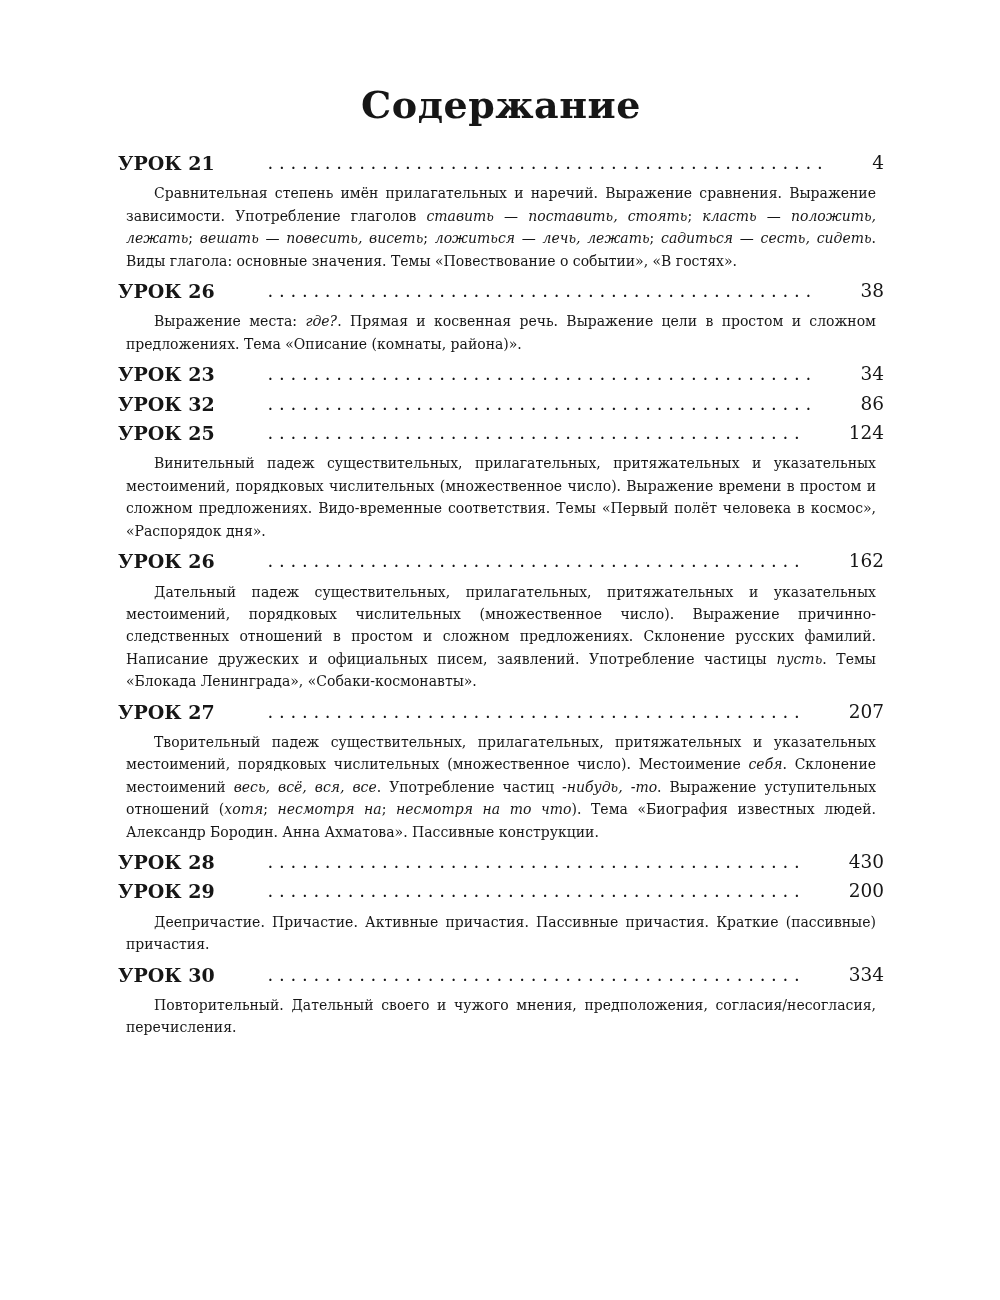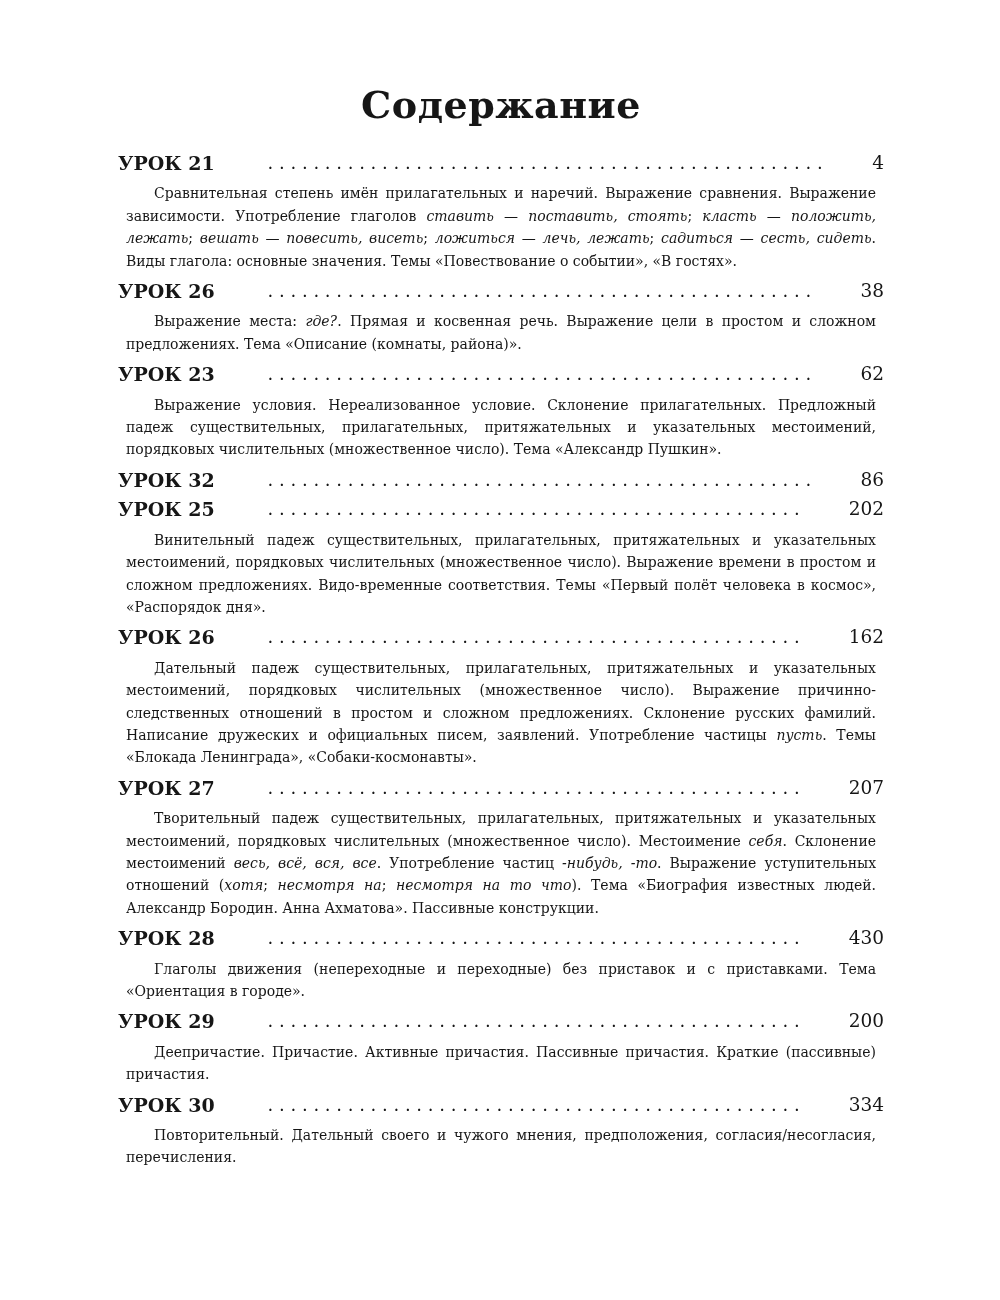--- a/index.html
+++ b/index.html
@@ -82,38 +82,37 @@
         <span class="dots">. . . . . . . . . . . . . . . . . . . . . . . . . . . . . . . . . . . . . . . . . . . . . . . . . . . . . . . . . . . . . . . . . . . . . . . . . . . . . . . . . . . . . . . . . . . . . . . . . . . . . . . . . . . . . . . . . . . . . . . . . . . . . . . . . . . . . . . . . . . . . . . . . . . . . . . . . . . . . . . . . . . . . . . . . . . . . . . . . . . . . . . . . . . . . . . . . . . . . . . . </span>
         <span class="pg">38</span>
       </div>
       <p class="desc"><span>Выражение места: </span><i>где?</i><span>. Прямая и косвенная речь. Выражение цели в простом и сложном предложениях. Тема «Описание (комнаты, района)».</span></p>
     </section>
 
     <section class="entry">
       <div class="head">
         <span class="label">УРОК 23</span>
         <span class="dots">. . . . . . . . . . . . . . . . . . . . . . . . . . . . . . . . . . . . . . . . . . . . . . . . . . . . . . . . . . . . . . . . . . . . . . . . . . . . . . . . . . . . . . . . . . . . . . . . . . . . . . . . . . . . . . . . . . . . . . . . . . . . . . . . . . . . . . . . . . . . . . . . . . . . . . . . . . . . . . . . . . . . . . . . . . . . . . . . . . . . . . . . . . . . . . . . . . . . . . . . </span>
-        <span class="pg">62</span>
+        <span class="pg">34</span>
       </div>
-      <p class="desc"><span>Выражение условия. Нереализованное условие. Склонение прилагательных. Предложный падеж существительных, прилагательных, притяжательных и указательных местоимений, порядковых числительных (множественное число). Тема «Александр Пушкин».</span></p>
     </section>
 
     <section class="entry">
       <div class="head">
         <span class="label">УРОК 32</span>
         <span class="dots">. . . . . . . . . . . . . . . . . . . . . . . . . . . . . . . . . . . . . . . . . . . . . . . . . . . . . . . . . . . . . . . . . . . . . . . . . . . . . . . . . . . . . . . . . . . . . . . . . . . . . . . . . . . . . . . . . . . . . . . . . . . . . . . . . . . . . . . . . . . . . . . . . . . . . . . . . . . . . . . . . . . . . . . . . . . . . . . . . . . . . . . . . . . . . . . . . . . . . . . . </span>
         <span class="pg">86</span>
       </div>
     </section>
 
     <section class="entry">
       <div class="head">
         <span class="label">УРОК 25</span>
         <span class="dots">. . . . . . . . . . . . . . . . . . . . . . . . . . . . . . . . . . . . . . . . . . . . . . . . . . . . . . . . . . . . . . . . . . . . . . . . . . . . . . . . . . . . . . . . . . . . . . . . . . . . . . . . . . . . . . . . . . . . . . . . . . . . . . . . . . . . . . . . . . . . . . . . . . . . . . . . . . . . . . . . . . . . . . . . . . . . . . . . . . . . . . . . . . . . . . . . . . . . . . . . </span>
-        <span class="pg">202</span>
+        <span class="pg">124</span>
       </div>
       <p class="desc"><span>Винительный падеж существительных, прилагательных, притяжательных и указательных местоимений, порядковых числительных (множественное число). Выражение времени в простом и сложном предложениях. Видо-временные соответствия. Темы «Первый полёт человека в космос», «Распорядок дня».</span></p>
     </section>
 
     <section class="entry">
       <div class="head">
         <span class="label">УРОК 26</span>
         <span class="dots">. . . . . . . . . . . . . . . . . . . . . . . . . . . . . . . . . . . . . . . . . . . . . . . . . . . . . . . . . . . . . . . . . . . . . . . . . . . . . . . . . . . . . . . . . . . . . . . . . . . . . . . . . . . . . . . . . . . . . . . . . . . . . . . . . . . . . . . . . . . . . . . . . . . . . . . . . . . . . . . . . . . . . . . . . . . . . . . . . . . . . . . . . . . . . . . . . . . . . . . . </span>
         <span class="pg">162</span>
       </div>
@@ -128,21 +127,20 @@
       </div>
       <p class="desc"><span>Творительный падеж существительных, прилагательных, притяжательных и указательных местоимений, порядковых числительных (множественное число). Местоимение </span><i>себя</i><span>. Склонение местоимений </span><i>весь, всё, вся, все</i><span>. Употребление частиц </span><i>-нибудь, -то</i><span>. Выражение уступительных отношений (</span><i>хотя</i><span>; </span><i>несмотря на</i><span>; </span><i>несмотря на то что</i><span>). Тема «Биография известных людей. Александр Бородин. Анна Ахматова». Пассивные конструкции.</span></p>
     </section>
 
     <section class="entry">
       <div class="head">
         <span class="label">УРОК 28</span>
         <span class="dots">. . . . . . . . . . . . . . . . . . . . . . . . . . . . . . . . . . . . . . . . . . . . . . . . . . . . . . . . . . . . . . . . . . . . . . . . . . . . . . . . . . . . . . . . . . . . . . . . . . . . . . . . . . . . . . . . . . . . . . . . . . . . . . . . . . . . . . . . . . . . . . . . . . . . . . . . . . . . . . . . . . . . . . . . . . . . . . . . . . . . . . . . . . . . . . . . . . . . . . . . </span>
         <span class="pg">430</span>
       </div>
-      <p class="desc"><span>Глаголы движения (непереходные и переходные) без приставок и с приставками. Тема «Ориентация в городе».</span></p>
     </section>
 
     <section class="entry">
       <div class="head">
         <span class="label">УРОК 29</span>
         <span class="dots">. . . . . . . . . . . . . . . . . . . . . . . . . . . . . . . . . . . . . . . . . . . . . . . . . . . . . . . . . . . . . . . . . . . . . . . . . . . . . . . . . . . . . . . . . . . . . . . . . . . . . . . . . . . . . . . . . . . . . . . . . . . . . . . . . . . . . . . . . . . . . . . . . . . . . . . . . . . . . . . . . . . . . . . . . . . . . . . . . . . . . . . . . . . . . . . . . . . . . . . . </span>
         <span class="pg">200</span>
       </div>
       <p class="desc"><span>Деепричастие. Причастие. Активные причастия. Пассивные причастия. Краткие (пассивные) причастия.</span></p>
     </section>

